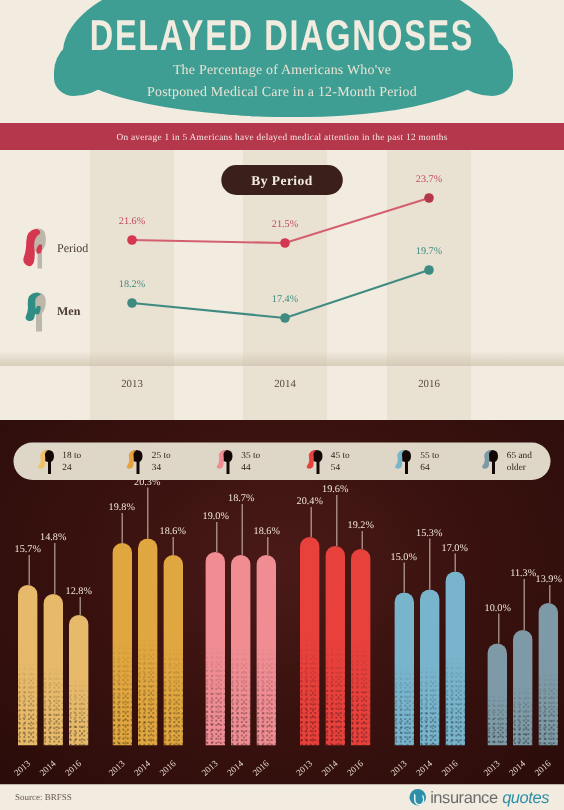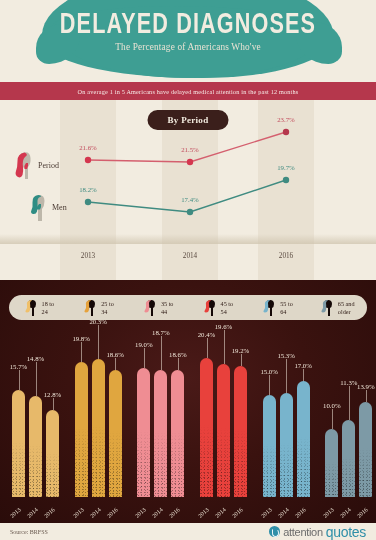--- a/index.html
+++ b/index.html
@@ -69,21 +69,21 @@
   .band.b2 { left: 162px; }
   .band.b3 { left: 258px; }
   .pill-gender {
     position: absolute; left: 50%; transform: translateX(-50%); top: 10px;
     background: #3b1f1b; color: #f3ece0; font-weight: bold; font-size: 9px;
     padding: 5px 20px; border-radius: 11px; z-index: 5;
     font-family: "Liberation Serif", serif; letter-spacing: .3px;
   }
   .row-label { position: absolute; display: flex; align-items: center; gap: 5px; z-index: 4; }
   .row-label.women { left: 13px; top: 50px; }
-  .row-label.men { left: 27px; top: 92px; }
+  .row-label.men { left: 13px; top: 92px; font-weight: bold; }
   .row-label span {
     font-family: "Liberation Serif", serif; font-size: 8px; color: #4b3b33;
   }
   .fig { width: 20px; height: 30px; position: relative; }
   svg { display: block; }
   .axis-line {
     position: absolute; left: 0; right: 0; bottom: 36px; height: 10px;
     background: linear-gradient(180deg, rgba(214,204,184,.0), rgba(206,195,173,.75));
   }
   .years { position: absolute; bottom: 14px; left: 0; right: 0; height: 14px; }
@@ -161,36 +161,37 @@
   .logo { margin-left: auto; display: flex; align-items: center; gap: 3px; }
   .logo-mark {
     width: 11px; height: 11px; border-radius: 50%;
     background: #2f8fa8; position: relative;
   }
   .logo-mark::after {
     content: ""; position: absolute; left: 3px; top: 2.5px; width: 5px; height: 6px;
     border: 1.4px solid #eaf4f7; border-radius: 0 50% 50% 50%; border-top-color: transparent;
   }
   .logo-t1 { font-size: 11px; color: #6c6c6c; letter-spacing: -.3px; }
-  .logo-t2 { font-size: 14px; color: #2f8fa8; letter-spacing: -.3px; }
+  .logo-t2 { font-size: 11px; color: #2f8fa8; letter-spacing: -.3px; font-style: italic; }
 </style>
 </head>
 <body>
 
 <div id="page">
 
   <div class="header">
     <div class="blob"></div>
     <div class="blob2"></div>
     <div class="blob-tail-l"></div>
     <div class="blob-tail-r"></div>
     <div class="head-text">
       <div class="main-title">DELAYED DIAGNOSES</div>
       <div class="sub-title">
         <div>The Percentage of Americans Who've</div>
+        <div>Postponed Medical Care in a 12-Month Period</div>
       </div>
     </div>
   </div>
 
   <div class="banner">
     <div class="banner-text">On average 1 in 5 Americans have delayed medical attention in the past 12 months</div>
   </div>
 
   <div class="gender">
     <div class="band b1"></div>
@@ -433,18 +434,18 @@
           <div class="leader" style="left: 52.5px; bottom: 121px; height: 12px;"></div>
           <div class="bar-year" style="left: 47px;">2016</div>
         </div>
       </div>
   </div>
 
   <div class="footer">
     <div class="source">Source: BRFSS</div>
     <div class="logo">
       <div class="logo-mark"></div>
-      <span class="logo-t1">attention</span>
+      <span class="logo-t1">insurance</span>
       <span class="logo-t2">quotes</span>
     </div>
   </div>
 
 </div>
 
 </body></html>

